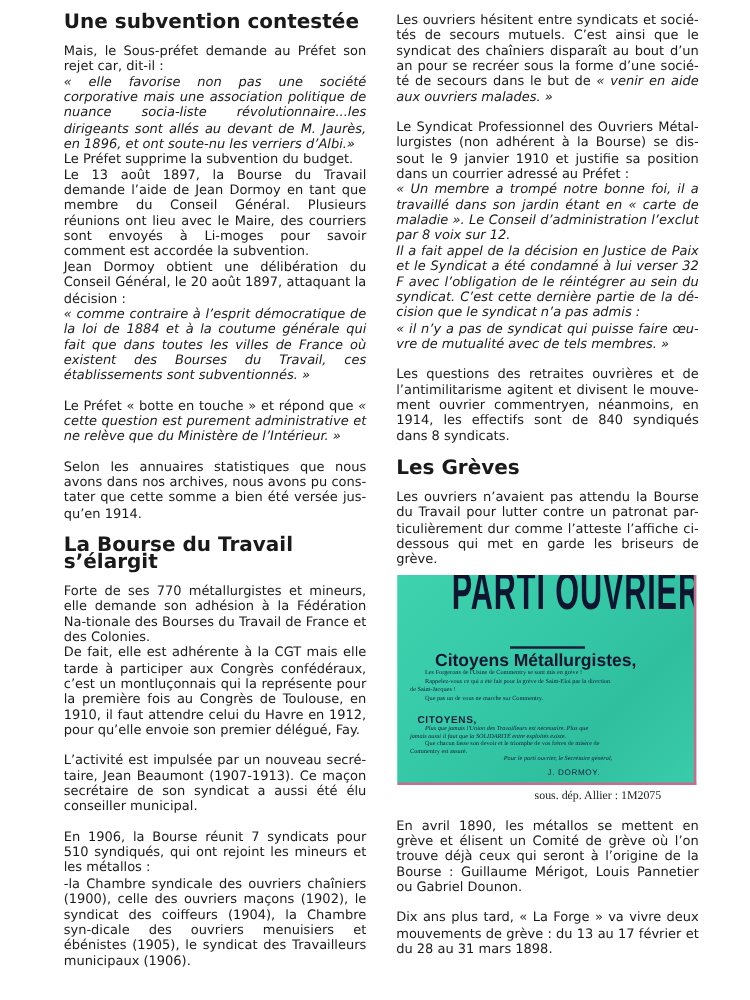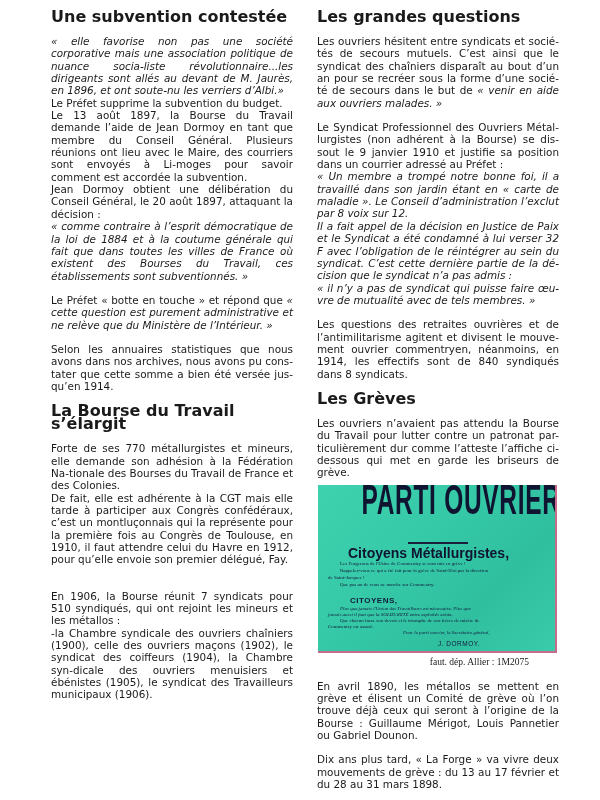--- a/index.html
+++ b/index.html
@@ -18,51 +18,52 @@
       border-right: 2px solid #c96b8a; border-bottom: 2px solid #c96b8a;
       overflow: hidden; font-family: "Liberation Serif", serif; color: #141a3a;
     }
     .poster .title { position: absolute; left: 14px; top: 6px; width: 210px; text-align: center;
       font-family: "Liberation Sans", sans-serif; font-weight: bold; font-size: 34px; letter-spacing: 1px;
       transform: scaleX(0.72) scaleY(1.25); transform-origin: center top; white-space: nowrap; color: #0f1530; }
     .poster .rule { position: absolute; left: 90px; top: 57px; width: 60px; height: 2px; background: #1a1f3a; }
     .poster .sub { position: absolute; left: 30px; top: 62px; font-family: "Liberation Sans", sans-serif;
       font-weight: bold; font-size: 14px; color: #0f1530; }
     .poster .line { position: absolute; font-size: 5px; line-height: 6px; white-space: nowrap; }
-    .poster .cit { position: absolute; left: 32px; top: 110px; font-family: "Liberation Sans", sans-serif;
+    .poster .cit { position: absolute; left: 16px; top: 110px; font-family: "Liberation Sans", sans-serif;
       font-weight: bold; font-size: 8px; letter-spacing: 0.5px; }
     .poster .sig { position: absolute; left: 110px; top: 146px; font-family: "Liberation Sans", sans-serif; font-size: 6.5px; letter-spacing: 0.5px; }
     .caption { font-family: "Liberation Serif", serif; font-size: 9.5px; text-align: right; margin: 4px 30px 0 0; line-height: 11px; }
   </style>
 </head>
 <body>
 
 <div class="col left">
   <h2>Une subvention contestée</h2>
+  <p>Mais, le Sous-préfet demande au Préfet son rejet car, dit-il :</p>
   <p class="it">« elle favorise non pas une société corporative mais une association politique de nuance socia-liste révolutionnaire...les dirigeants sont allés au devant de M. Jaurès, en 1896, et ont soute-nu les verriers d’Albi.»</p>
   <p>Le Préfet supprime la subvention du budget.</p>
   <p>Le 13 août 1897, la Bourse du Travail demande l’aide de Jean Dormoy en tant que membre du Conseil Général. Plusieurs réunions ont lieu avec le Maire, des courriers sont envoyés à Li-moges pour savoir comment est accordée la subvention.</p>
   <p>Jean Dormoy obtient une délibération du Conseil Général, le 20 août 1897, attaquant la décision :</p>
   <p class="it">« comme contraire à l’esprit démocratique de la loi de 1884 et à la coutume générale qui fait que dans toutes les villes de France où existent des Bourses du Travail, ces établissements sont subventionnés. »</p>
   <div class="gap"></div>
   <p><span>Le Préfet « botte en touche » et répond que</span> <span class="it">« cette question est purement administrative et ne relève que du Ministère de l’Intérieur. »</span></p>
   <div class="gap"></div>
   <p>Selon les annuaires statistiques que nous avons dans nos archives, nous avons pu cons-tater que cette somme a bien été versée jus-qu’en 1914.</p>
   <div class="gap"></div>
   <h2>La Bourse du Travail s’élargit</h2>
   <p>Forte de ses 770 métallurgistes et mineurs, elle demande son adhésion à la Fédération Na-tionale des Bourses du Travail de France et des Colonies.</p>
   <p>De fait, elle est adhérente à la CGT mais elle tarde à participer aux Congrès confédéraux, c’est un montluçonnais qui la représente pour la première fois au Congrès  de Toulouse, en 1910, il faut attendre celui du Havre en 1912, pour qu’elle envoie son premier délégué, Fay.</p>
   <div class="gap"></div>
+  <p>L’activité est impulsée par un nouveau secré-taire, Jean Beaumont (1907-1913). Ce maçon secrétaire de son syndicat a aussi été élu conseiller municipal.</p>
   <div class="gap"></div>
   <p> En 1906, la Bourse réunit 7 syndicats pour 510 syndiqués, qui ont rejoint les mineurs et les métallos :</p>
   <p>-la Chambre syndicale des ouvriers chaîniers (1900), celle des ouvriers maçons (1902), le syndicat des coiffeurs (1904), la Chambre syn-dicale des ouvriers menuisiers et ébénistes (1905), le syndicat des Travailleurs municipaux (1906).</p>
 </div>
 
 <div class="col right">
-  <h2>Les grandes questions</h2>
   <p><span>Les ouvriers hésitent entre syndicats et socié-tés de secours mutuels. C’est ainsi que le syndicat des chaîniers disparaît au bout d’un an pour se recréer sous la forme d’une socié-té de secours dans le but de </span><span class="it">« venir en aide aux ouvriers malades. »</span></p>
   <div class="gap"></div>
   <p>Le Syndicat Professionnel des Ouvriers Métal-lurgistes (non adhérent à la Bourse) se dis-sout le 9 janvier 1910 et justifie sa position dans un courrier adressé au Préfet :</p>
   <p class="it">« Un membre a trompé notre bonne foi, il a travaillé dans son jardin étant en « carte de maladie ». Le Conseil d’administration l’exclut par 8 voix sur 12.</p>
   <p class="it">Il a fait appel de la décision en Justice de Paix et le Syndicat a été condamné à lui verser 32 F avec l’obligation de le réintégrer au sein du syndicat. C’est cette dernière partie de la dé-cision que le syndicat n’a pas admis :</p>
   <p class="it">« il n’y a pas de syndicat qui puisse faire œu-vre de mutualité avec de tels membres. »</p>
   <div class="gap"></div>
   <p>Les questions des retraites ouvrières et de l’antimilitarisme agitent et divisent le mouve-ment ouvrier commentryen, néanmoins, en 1914, les effectifs sont de 840 syndiqués dans 8 syndicats.</p>
   <div class="gap"></div>
   <h2>Les Grèves</h2>
@@ -77,18 +78,18 @@
     <div class="line" style="left:10px; top:90px;">de Saint-Jacques !</div>
     <div class="line" style="left:22px; top:97px;">Que pas un de vous ne marche sur Commentry.</div>
     <div class="cit">CITOYENS,</div>
     <div class="line it" style="left:22px; top:121px;">Plus que jamais l'Union des Travailleurs est nécessaire. Plus que</div>
     <div class="line it" style="left:10px; top:127px;">jamais aussi il faut que la SOLIDARITÉ entre exploités existe.</div>
     <div class="line" style="left:22px; top:133px;">Que chacun fasse son devoir et le triomphe de vos frères de misère de</div>
     <div class="line" style="left:10px; top:139px;">Commentry est assuré.</div>
     <div class="line it" style="left:85px; top:145px;">Pour le parti ouvrier, le Secrétaire général,</div>
     <div class="sig" style="top:153px; left:120px;">J. DORMOY.</div>
   </div>
-  <div class="caption">faut. dép. Allier : 1M2075</div>
+  <div class="caption">sous. dép. Allier : 1M2075</div>
   <div class="gap"></div>
   <p>En avril 1890, les métallos se mettent en grève et élisent un Comité de grève où l’on trouve déjà ceux qui seront à l’origine de la Bourse : Guillaume Mérigot, Louis Pannetier ou Gabriel Dounon.</p>
   <div class="gap"></div>
   <p>Dix ans plus tard, « La Forge » va vivre deux mouvements de grève : du 13 au 17 février et du 28 au 31 mars 1898.</p>
 </div>
 
 </body></html>

